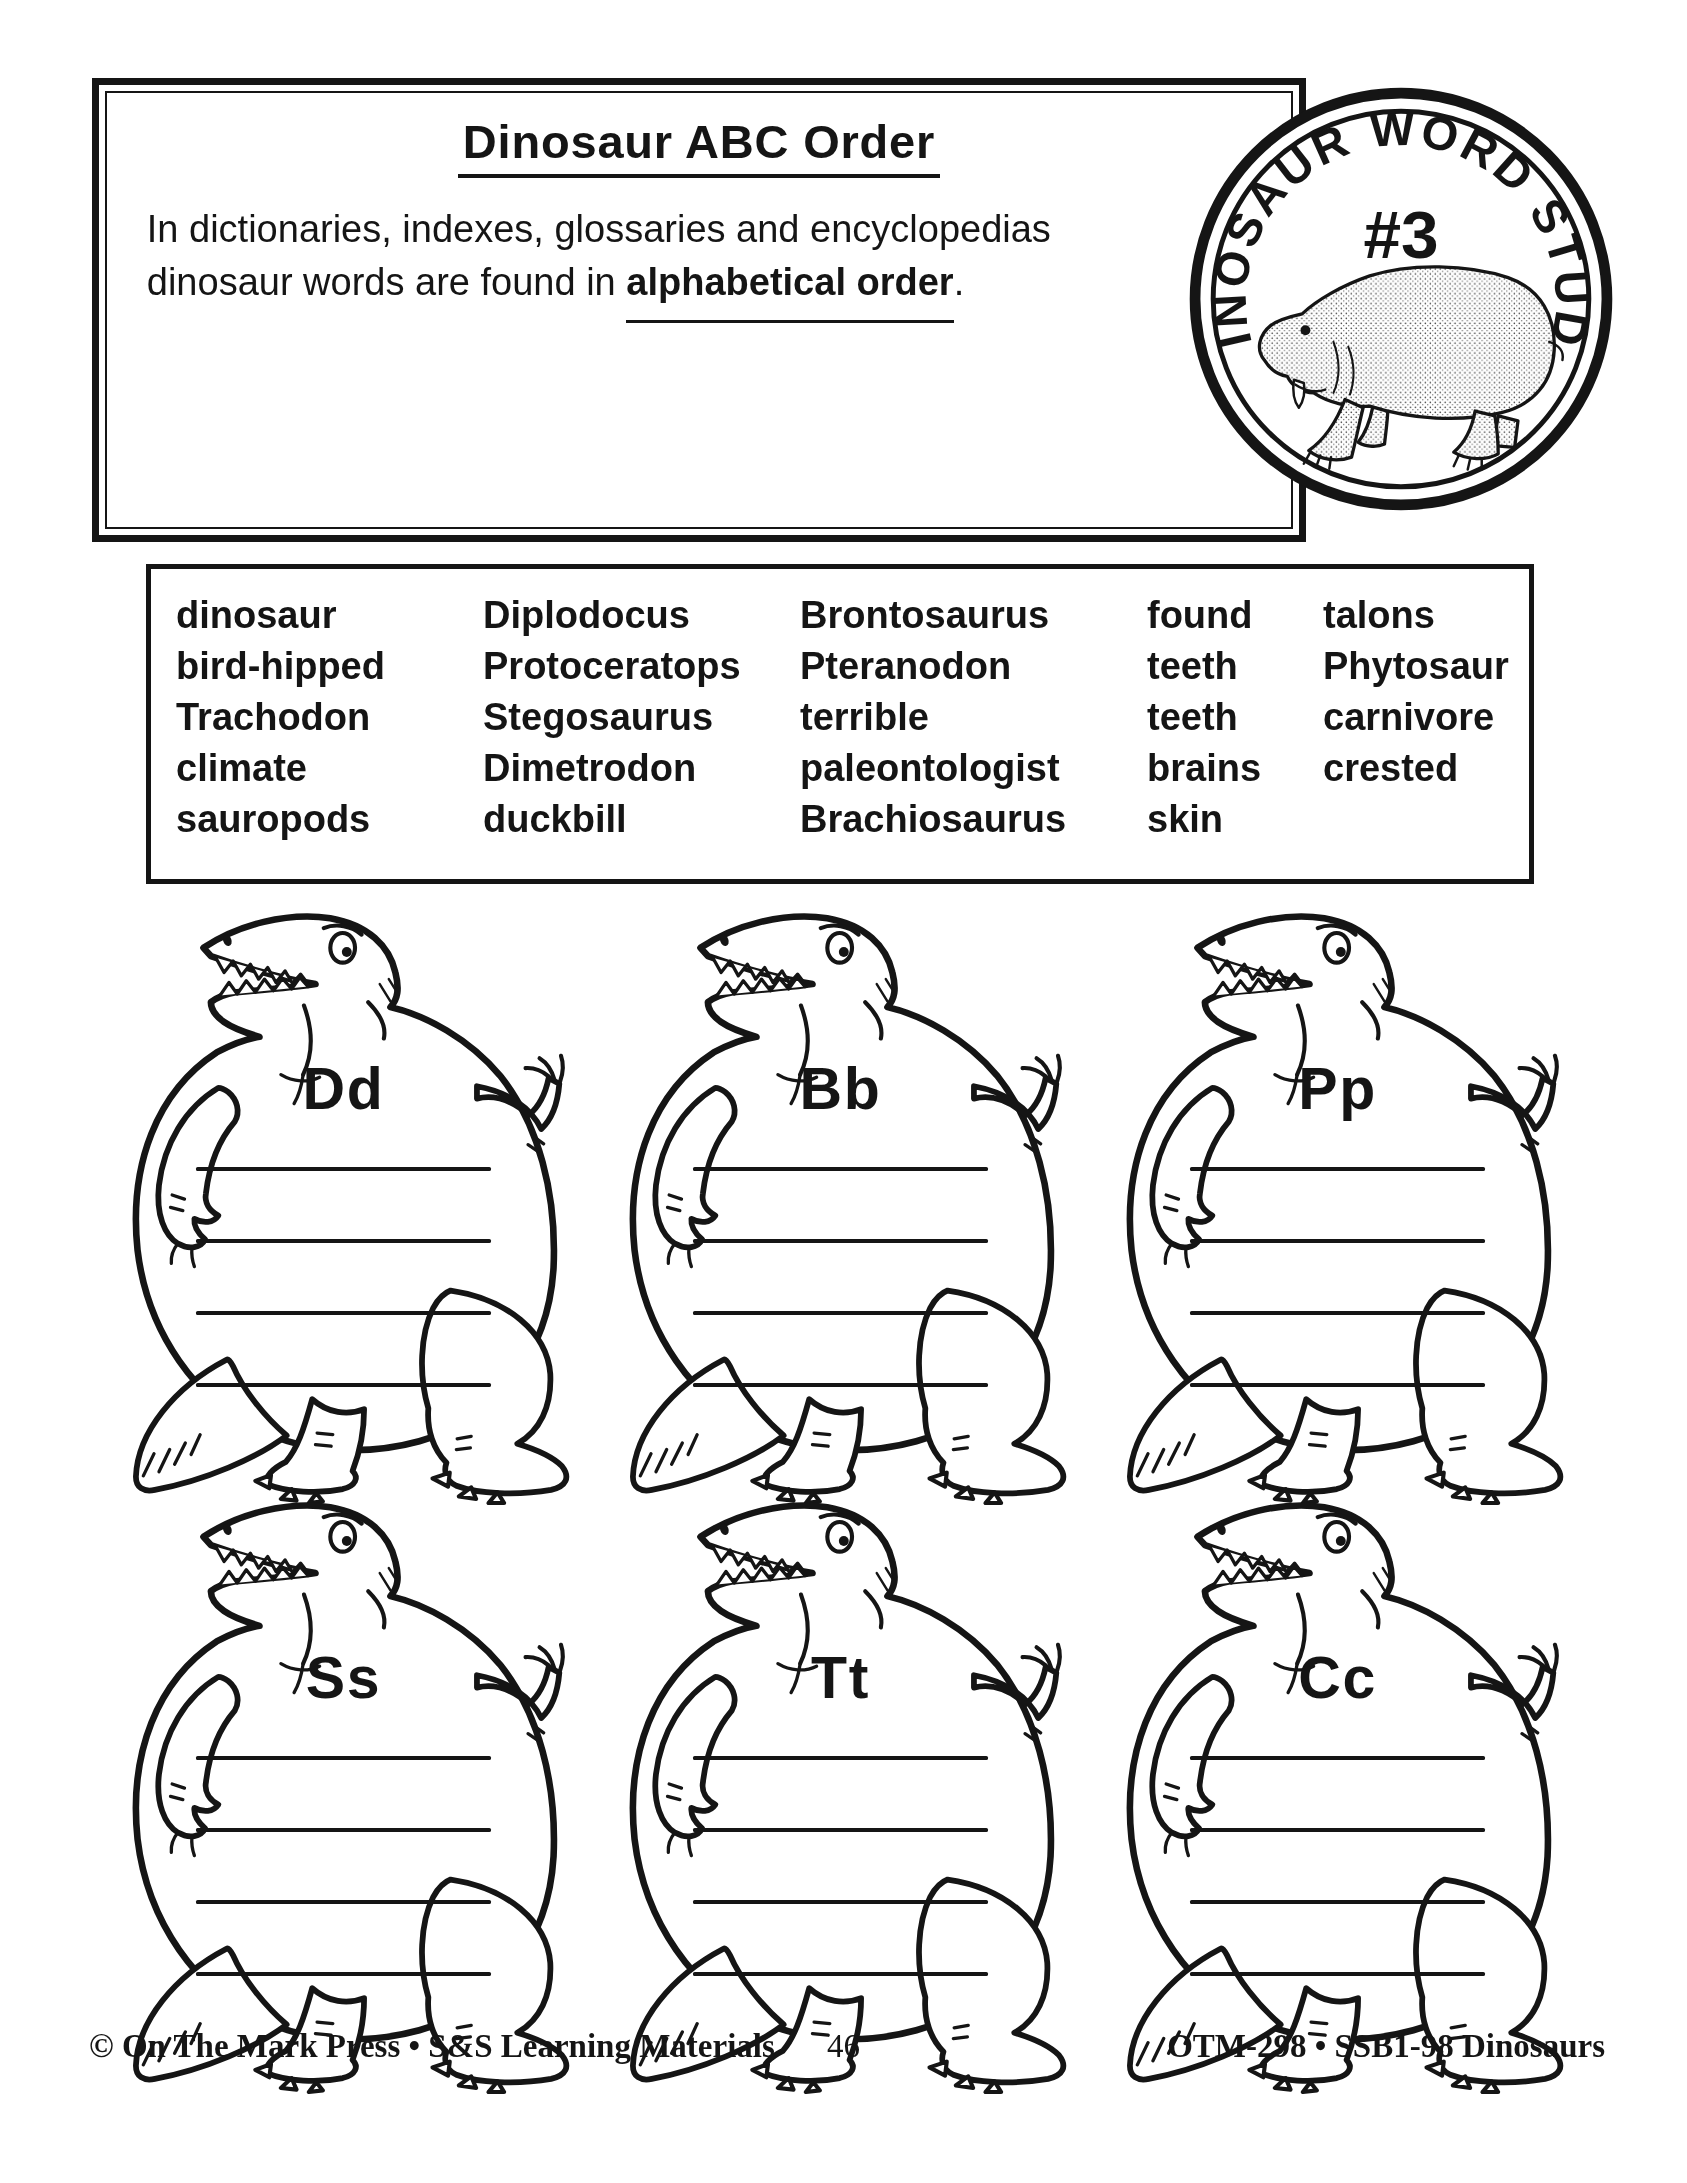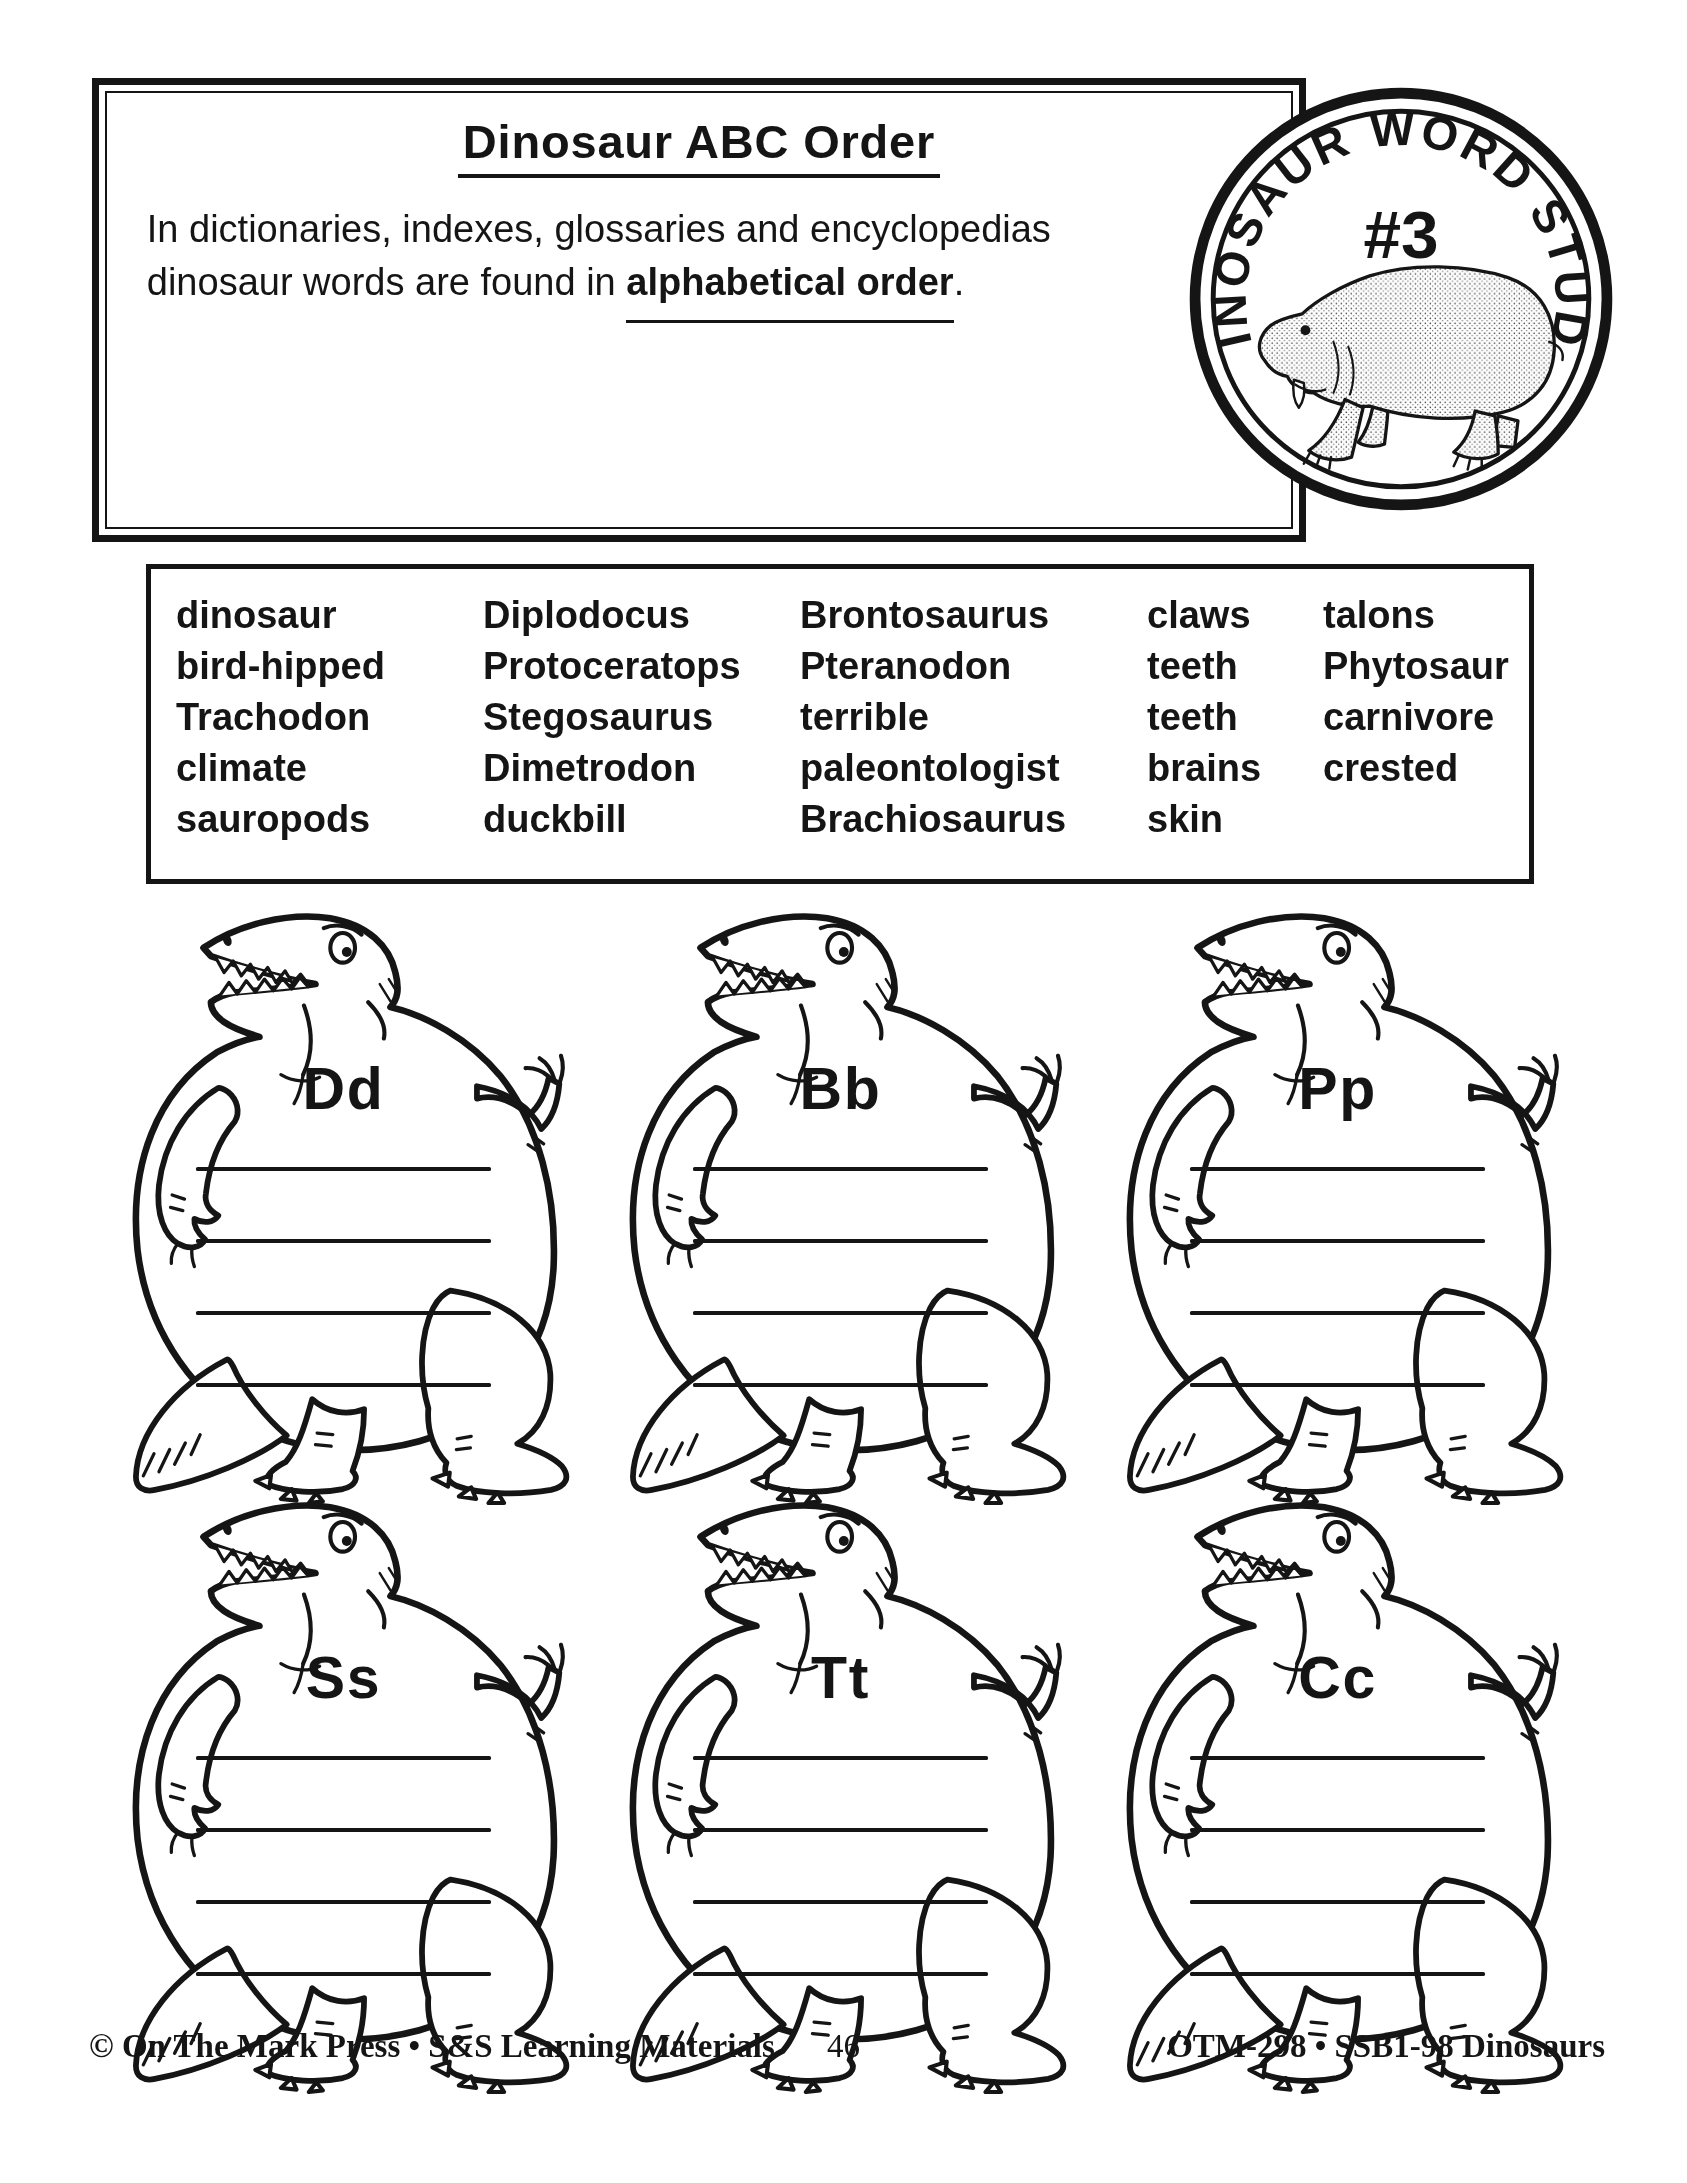--- a/index.html
+++ b/index.html
@@ -194,21 +194,21 @@
       <div class="word">duckbill</div>
     </div>
     <div class="wcol wcol3">
       <div class="word">Brontosaurus</div>
       <div class="word">Pteranodon</div>
       <div class="word">terrible</div>
       <div class="word">paleontologist</div>
       <div class="word">Brachiosaurus</div>
     </div>
     <div class="wcol wcol4">
-      <div class="word">claws</div>
+      <div class="word">found</div>
       <div class="word">teeth</div>
       <div class="word">teeth</div>
       <div class="word">brains</div>
       <div class="word">skin</div>
     </div>
     <div class="wcol wcol5">
       <div class="word">talons</div>
       <div class="word">Phytosaur</div>
       <div class="word">carnivore</div>
       <div class="word">crested</div>

